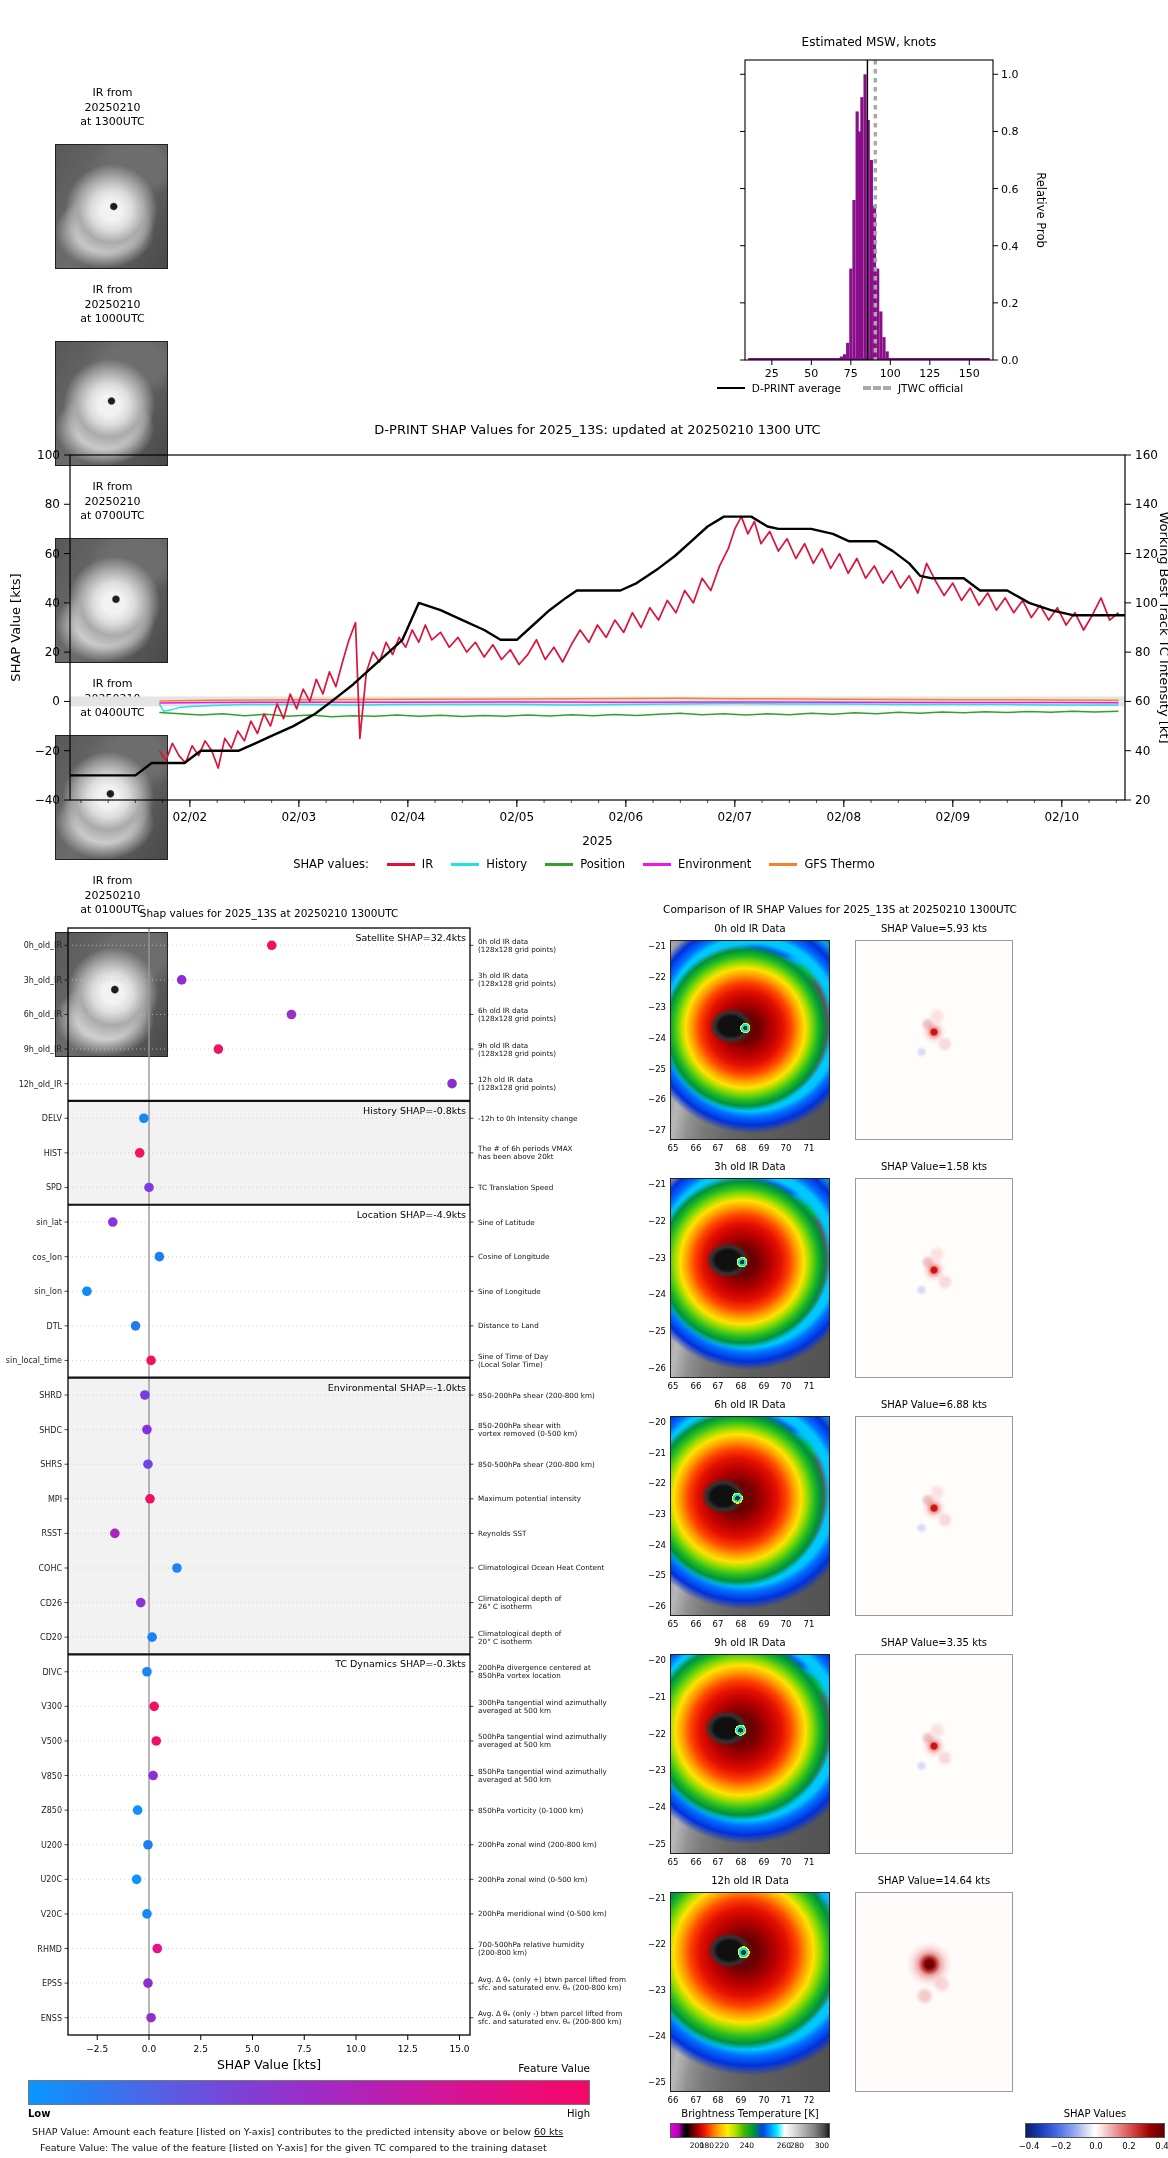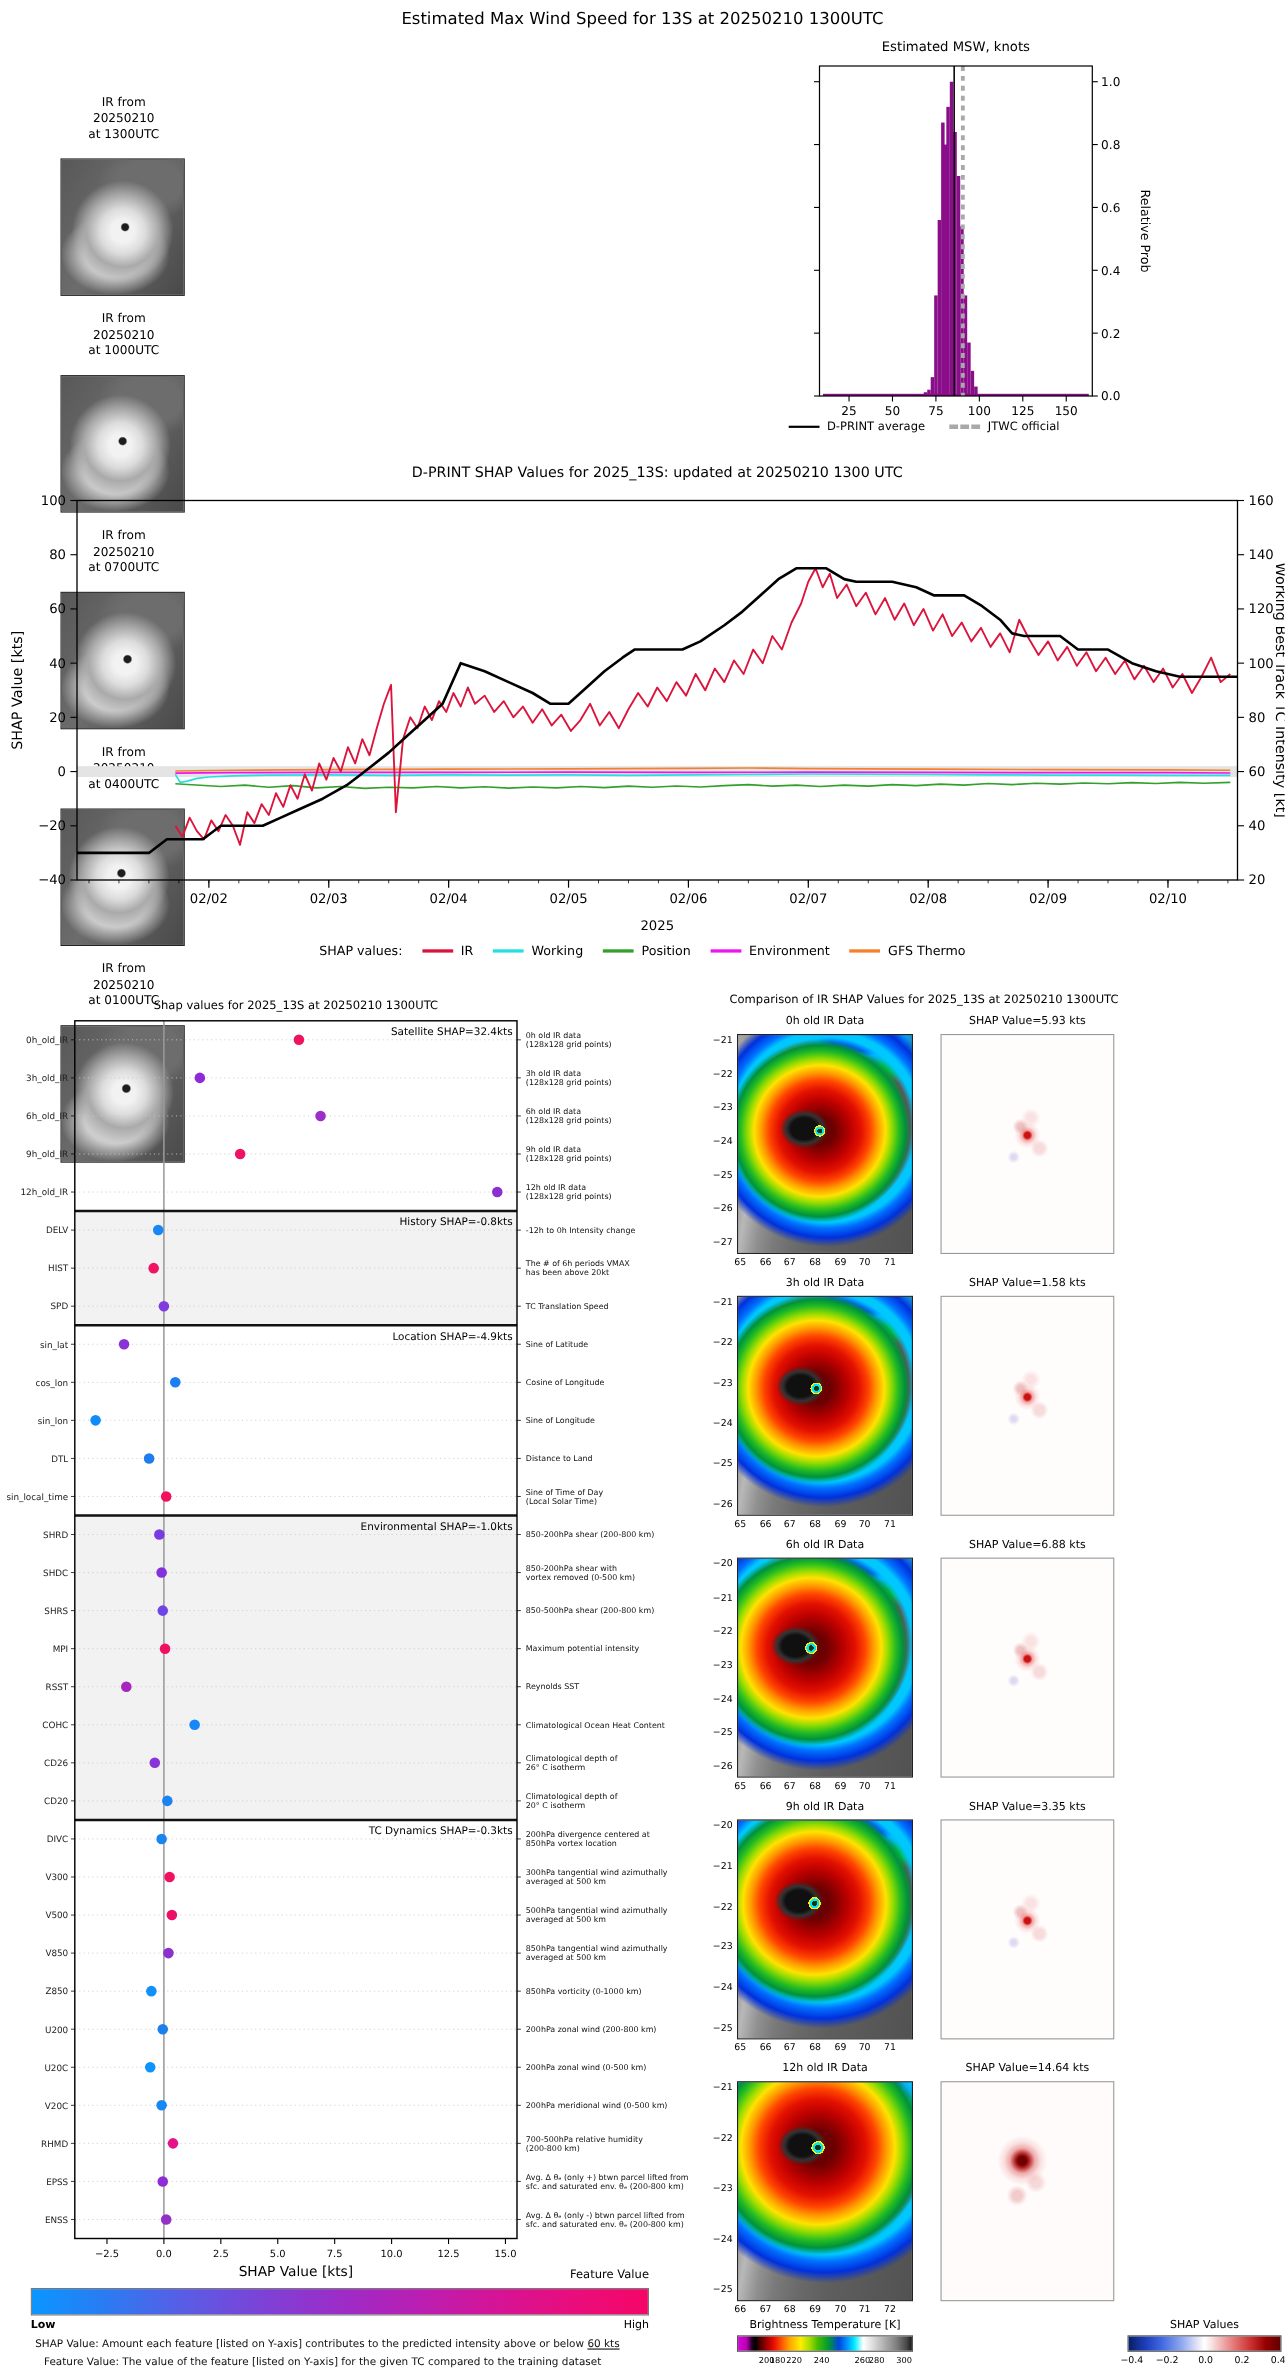--- a/index.html
+++ b/index.html
@@ -75,21 +75,20 @@
     background:linear-gradient(90deg,#071f66 0%,#2040c0 12%,#4169e1 22%,#8fa8f0 35%,#e8e8f8 46%,#ffffff 50%,#f8e0e0 55%,#e88080 68%,#cc3333 80%,#990000 90%,#600000 100%);}
   #btTitle{position:absolute;left:640px;top:2108px;width:220px;text-align:center;font-size:10px;}
   #shapCbTitle{position:absolute;left:1025px;top:2108px;width:140px;text-align:center;font-size:10px;}
   .cbtick{position:absolute;font-size:7.5px;text-align:center;}
   .cbtick.big{font-size:8.5px;}
 </style>
 </head>
 <body>
 
 <div id="app">
-  <div class="main-title">Estimated Max Wind Speed for 13S at 20250210 1300UTC</div>
 
   <div id="thumbs">
       <div class="thumb">
         <div class="thumb-label">
           <div>IR from</div>
           <div>20250210</div>
           <div>at 1300UTC</div>
         </div>
         <div class="thumb-img" style="--ex: 52%; --ey: 50%;"></div>
       </div>
@@ -300,21 +299,21 @@
       </g>
     </svg>
   <div id="tsLegend1">
       <div>SHAP values:</div>
       <div class="leg-item">
         <div class="sw" style="border-top: 3px solid rgb(220, 20, 60);"></div>
         <div>IR</div>
       </div>
       <div class="leg-item">
         <div class="sw" style="border-top: 3px solid rgb(38, 224, 224);"></div>
-        <div>Working</div>
+        <div>History</div>
       </div>
       <div class="leg-item">
         <div class="sw" style="border-top: 3px solid rgb(51, 160, 44);"></div>
         <div>Position</div>
       </div>
       <div class="leg-item">
         <div class="sw" style="border-top: 3px solid rgb(240, 21, 240);"></div>
         <div>Environment</div>
       </div>
       <div class="leg-item">

